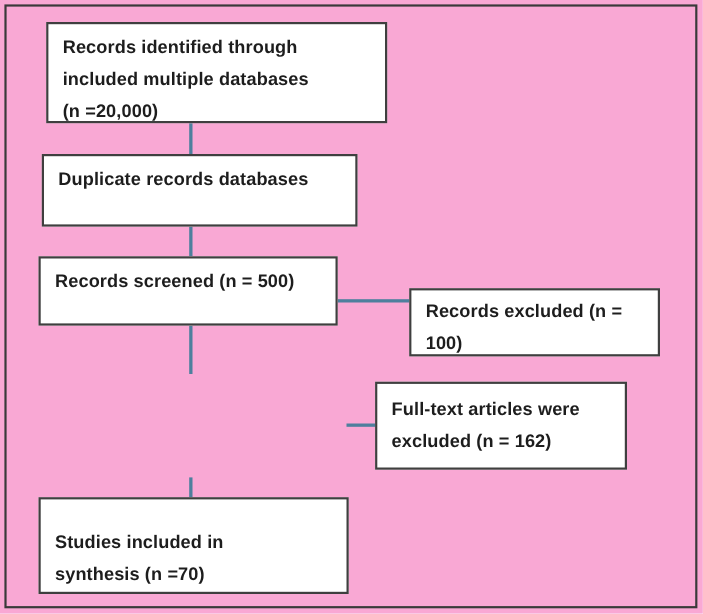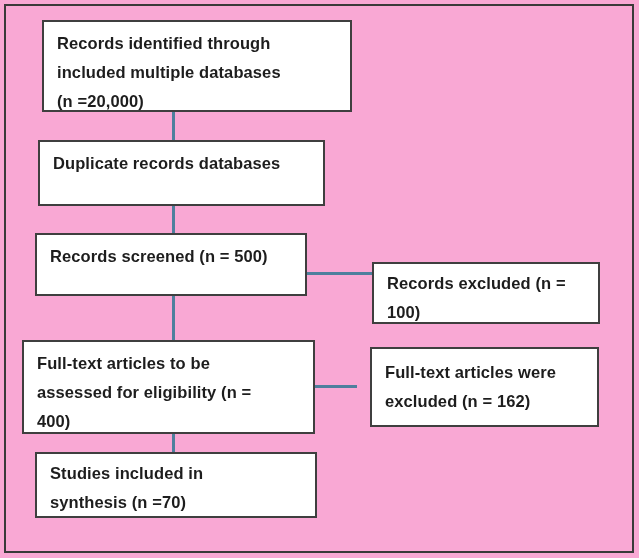--- a/index.html
+++ b/index.html
@@ -28,24 +28,24 @@
     padding:7px 8px 0 13px;
     letter-spacing:0.1px;
   }
   .node .ln{display:block;white-space:nowrap;}
   .connector{position:absolute;background:#4e7f9d;}
   
   #box-identified   {left:42px;  top:20px;  width:310px; height:92px;}
   #box-duplicates   {left:38px;  top:140px; width:287px; height:66px;}
   #box-screened     {left:35px;  top:233px; width:272px; height:63px;}
   #box-fulltext     {left:22px;  top:340px; width:293px; height:94px;}
-  #box-included     {left:35px;  top:452px; width:282px; height:66px; padding-top:5px;}
+  #box-included     {left:35px;  top:452px; width:282px; height:88px; padding-top:25px;}
   
   #box-rec-excluded {left:372px; top:242px; width:228px; height:62px; padding-top:5px;margin-top:20px;}
-  #box-ft-excluded  {left:370px; top:347px; width:229px; height:80px; padding-top:9px;}
+  #box-ft-excluded  {left:341px; top:347px; width:229px; height:80px; padding-top:9px;}
   
   #conn-v1{left:172px; top:112px; width:3px; height:28px;}
   #conn-v2{left:172px; top:206px; width:3px; height:27px;}
   #conn-v3{left:172px; top:296px; width:3px; height:44px;}
   #conn-v4{left:172px; top:434px; width:3px; height:18px;}
   #conn-h1{left:307px; top:272px; width:65px; height:3px;}
   #conn-h2{left:315px; top:385px; width:42px; height:3px;}
 </style>
 </head>
 <body>
@@ -72,25 +72,20 @@
 
   <div class="node" id="box-screened">
     <span class="ln">Records screened (n = 500)</span>
   </div>
 
   <div class="node" id="box-rec-excluded">
     <span class="ln">Records excluded (n =</span>
     <span class="ln">100)</span>
   </div>
 
-  <div class="node" id="box-fulltext">
-    <span class="ln">Full-text articles to be</span>
-    <span class="ln">assessed for eligibility (n =</span>
-    <span class="ln">400)</span>
-  </div>
 
   <div class="node" id="box-ft-excluded">
     <span class="ln">Full-text articles were</span>
     <span class="ln">excluded (n = 162)</span>
   </div>
 
   <div class="node" id="box-included">
     <span class="ln">Studies included in</span>
     <span class="ln">synthesis (n =70)</span>
   </div>

